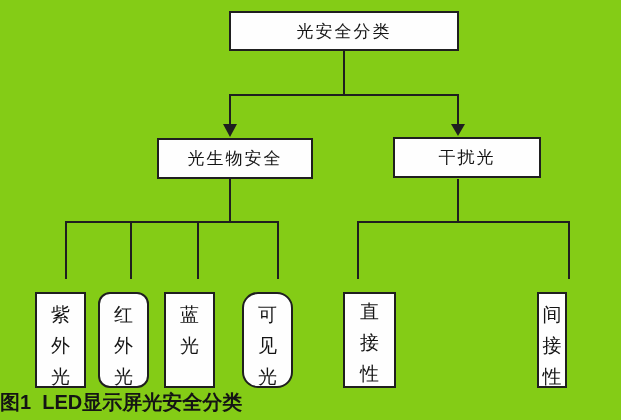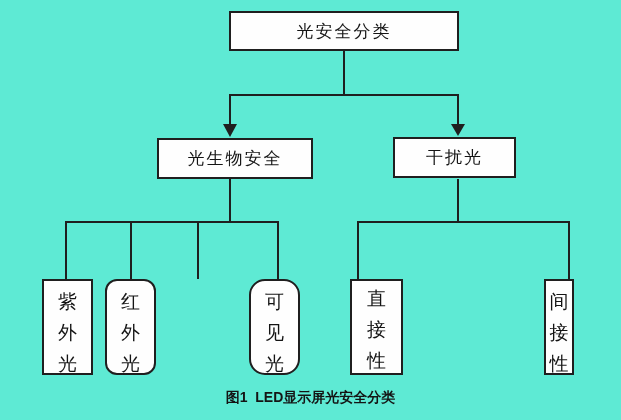--- a/index.html
+++ b/index.html
@@ -1,21 +1,21 @@
 <!DOCTYPE html>
 <html><head>
 <meta charset="utf-8">
 <style>
   html, body { margin: 0; padding: 0; }
   body { font-family: "Liberation Sans", sans-serif; background: #ffffff; }
   .canvas {
     position: relative;
     width: 621px;
     height: 420px;
-    background: #5eead4;
+    background: #84cc16;
     overflow: hidden;
   }
   .connectors {
     position: absolute;
     left: 0; top: 0;
     width: 621px; height: 420px;
   }
   .node {
     position: absolute;
     box-sizing: border-box;
@@ -23,28 +23,27 @@
     background: #fefefe;
     color: #141414;
     display: flex;
     align-items: center;
     justify-content: center;
     font-size: 17px;
     letter-spacing: 2px;
   }
   .node.root   { left: 229px; top: 11px;  width: 230px; height: 40px; }
   .node.bio    { left: 157px; top: 138px; width: 156px; height: 41px; }
-  .node.interf { left: 393px; top: 137px; width: 123px; height: 41px; }
+  .node.interf { left: 393px; top: 137px; width: 148px; height: 41px; }
   .node.leaf {
-    top: 279px;
+    top: 292px;
     width: 51px;
     height: 96px;
     align-items: flex-start;
     letter-spacing: 0;
-    margin-left: 7px;
   }
   .node.leaf1 { left: 35px;  }
   .node.leaf2 { left: 98px; border-radius: 12px;  }
   .node.leaf3 { left: 164px; }
   .node.leaf4 { left: 242px; border-radius: 16px; }
   .node.leaf5 { left: 343px; width: 53px; align-items: center; }
   .node.leaf6 { left: 537px; width: 30px; }
   .vtext {
     display: block;
     width: 1.15em;
@@ -52,22 +51,21 @@
     line-height: 31px;
     padding-top: 5px;
     text-align: center;
     word-break: break-all;
     white-space: normal;
   }
   .caption {
     position: absolute;
     left: 0; top: 389px;
     width: 621px;
-    text-align: center;
-    font-size: 14px;
+    font-size: 20px;
     font-weight: bold;
     color: #141414;
     white-space: pre;
   }
 </style>
 </head>
 <body>
 
 <div class="canvas">
 
@@ -110,20 +108,23 @@
   </div>
 
   <div class="node leaf leaf1">
     <span class="vtext">紫外光</span>
   </div>
 
   <div class="node leaf leaf2">
     <span class="vtext">红外光</span>
   </div>
 
+  <div class="node leaf leaf3">
+    <span class="vtext">蓝光</span>
+  </div>
 
   <div class="node leaf leaf4">
     <span class="vtext">可见光</span>
   </div>
 
   <div class="node leaf leaf5">
     <span class="vtext">直接性</span>
   </div>
 
   <div class="node leaf leaf6">

